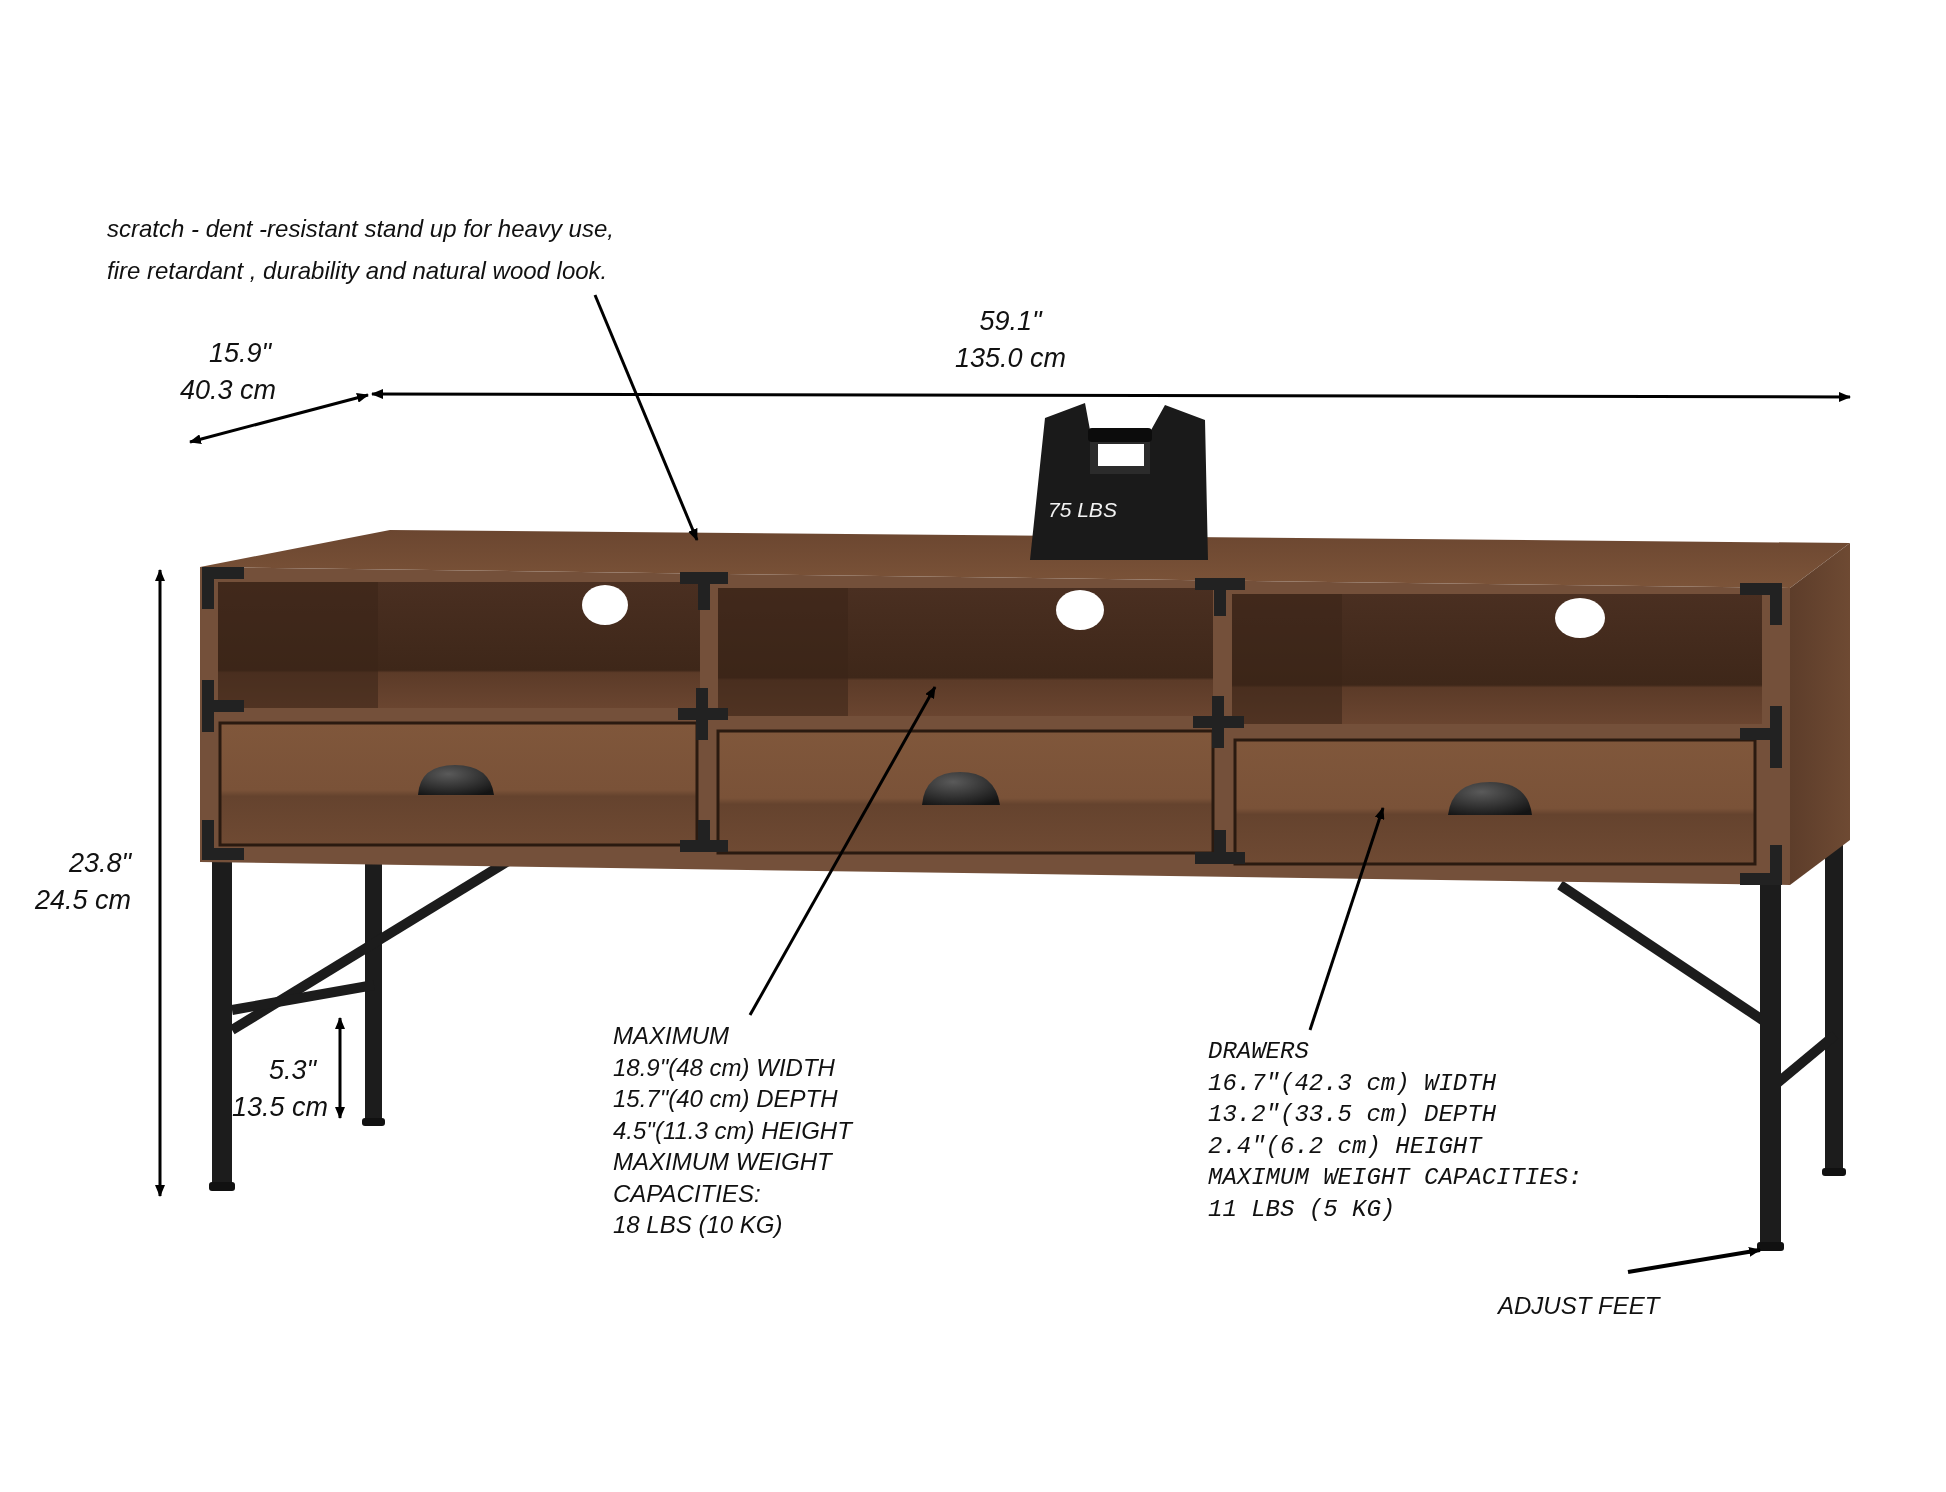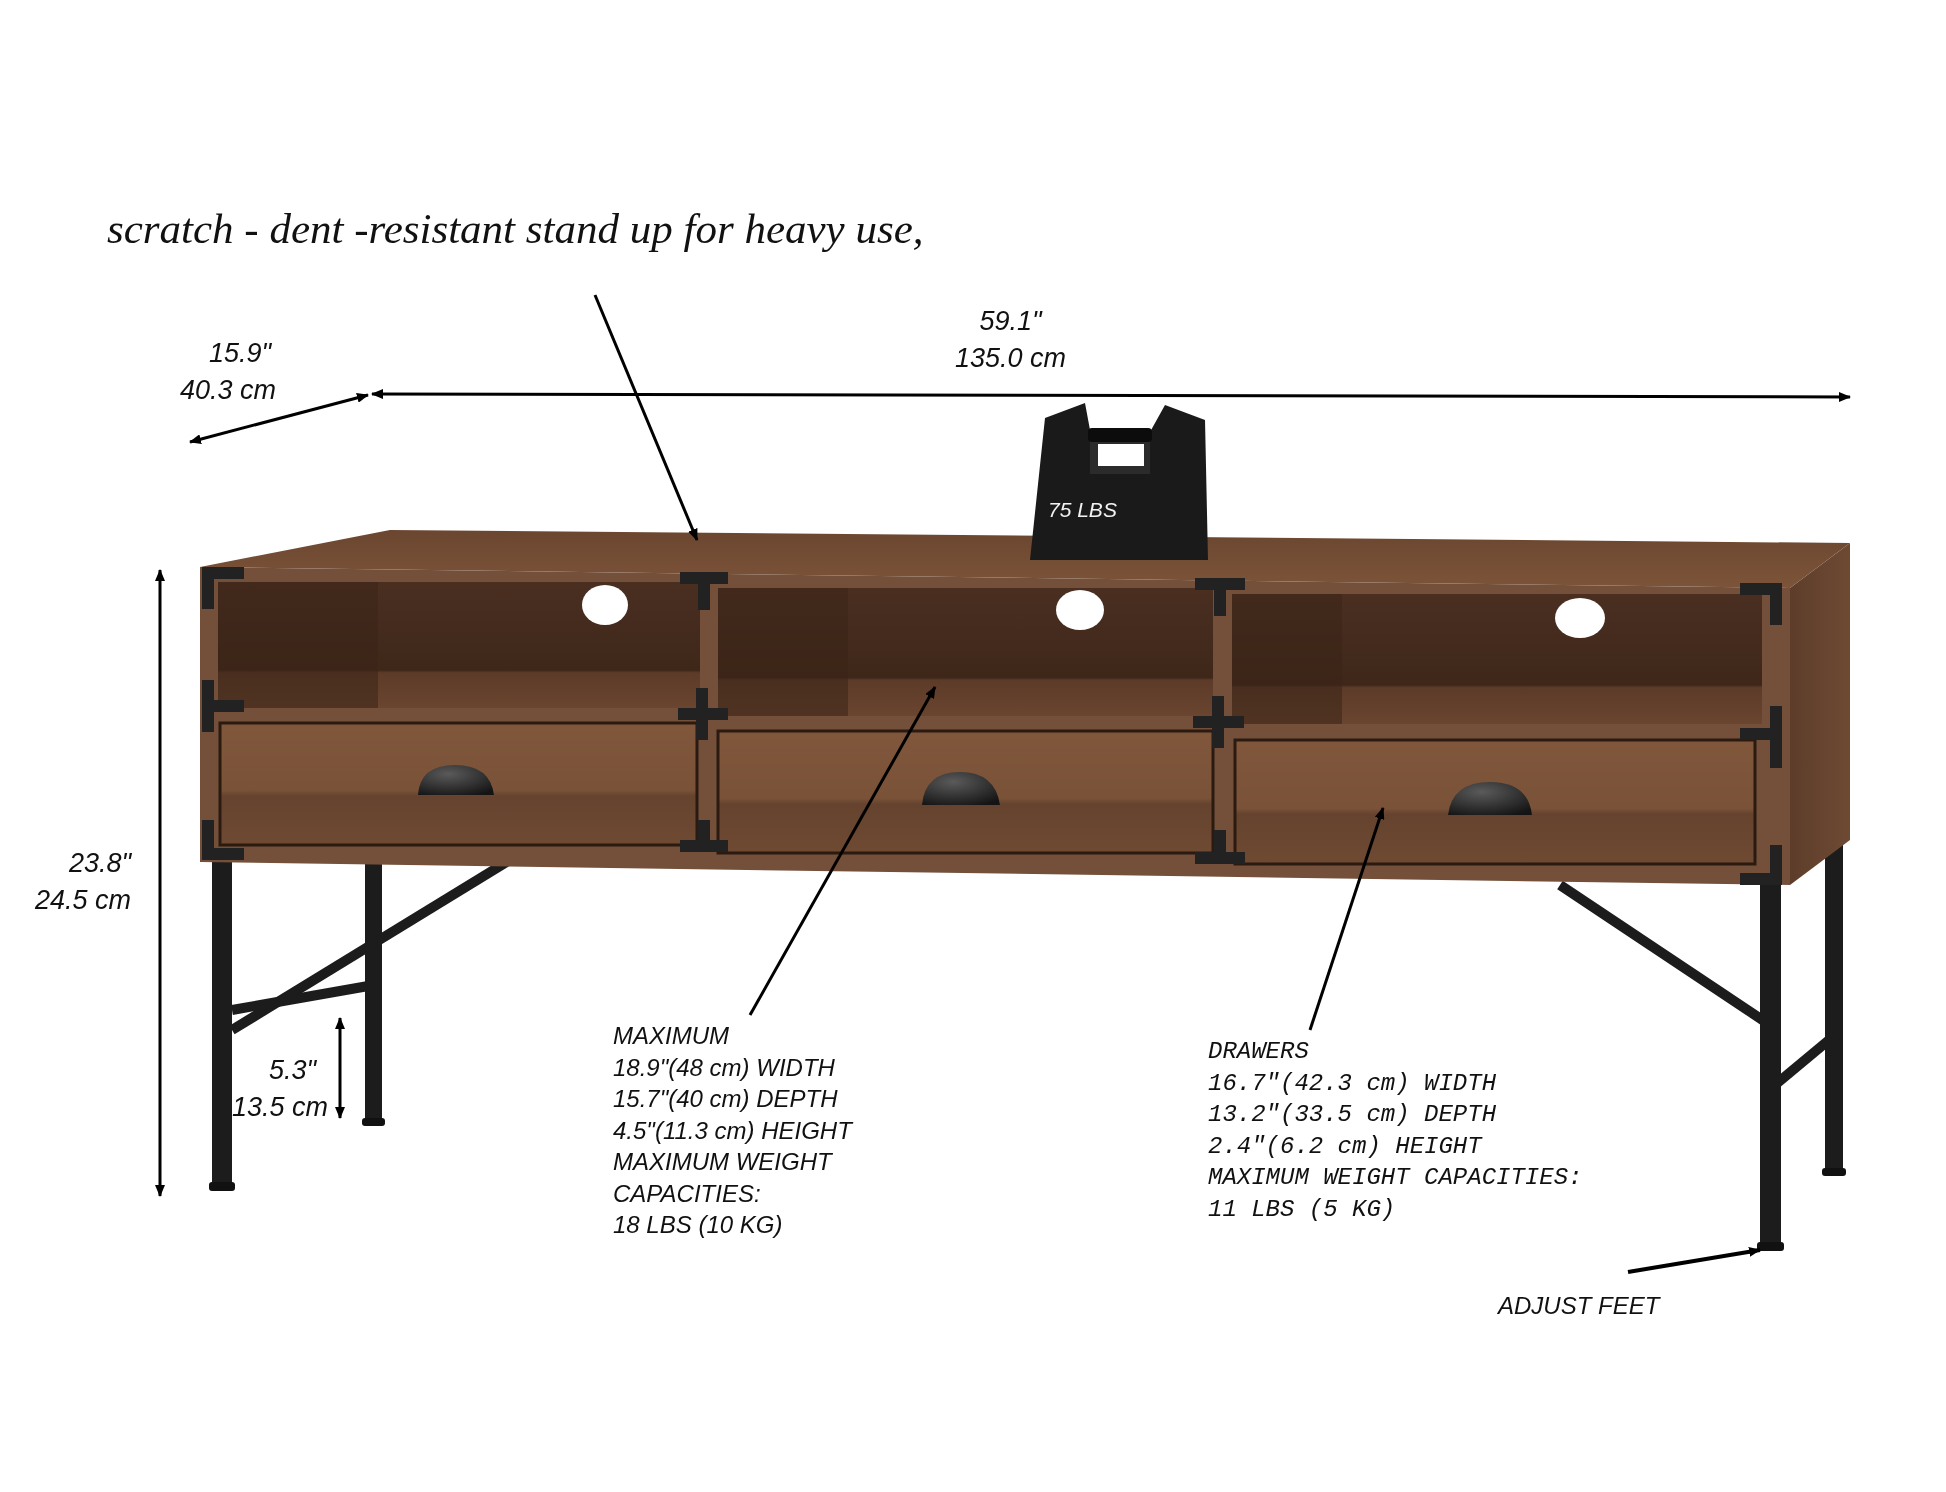--- a/index.html
+++ b/index.html
@@ -1,19 +1,19 @@
 <!DOCTYPE html>
 <html><head>
 <meta charset="utf-8">
 <style>
   html, body { margin:0; padding:0; background:#ffffff; }
   body { width:1946px; height:1492px; position:relative; overflow:hidden;
          font-family:"Liberation Sans", sans-serif; }
   .lbl { position:absolute; font-style:italic; color:#111; white-space:nowrap; }
-  .big { font-size:43px; line-height:42px;font-family:Liberation Serif, serif; }
+  .big { font-size:24px; line-height:42px; }
   .dim { font-size:27px; line-height:37px; text-align:center; }
   .spec { font-size:24px; line-height:31.5px; }
   svg.scene { position:absolute; left:0; top:0; }
   .weight-text { position:absolute; color:#f2f2f2; font-style:italic; font-size:21px; }
 </style>
 </head>
 <body>
 
 <svg class="scene" width="1946" height="1492" viewBox="0 0 1946 1492">
   <defs>
@@ -142,20 +142,21 @@
   <g>
     <line x1="595" y1="295" x2="697" y2="540" stroke="#000" stroke-width="3" marker-end="url(#ah)"></line>
     <line x1="750" y1="1015" x2="935" y2="687" stroke="#000" stroke-width="3" marker-end="url(#ah)"></line>
     <line x1="1310" y1="1030" x2="1383" y2="808" stroke="#000" stroke-width="3" marker-end="url(#ah)"></line>
     <line x1="1628" y1="1272" x2="1760" y2="1250" stroke="#000" stroke-width="4" marker-end="url(#ah)"></line>
   </g>
 </svg>
 
 <div class="lbl big" style="left:107px; top:208px;">
   <div>scratch - dent -resistant stand up for heavy use,</div>
+  <div>fire retardant , durability and natural wood look.</div>
 </div>
 
 <div class="lbl dim" style="left:180px; top:335px;">
   <div style="padding-left:24px;">15.9"</div>
   <div>40.3 cm</div>
 </div>
 
 <div class="lbl dim" style="left:955px; top:303px;">
   <div>59.1"</div>
   <div>135.0 cm</div>

